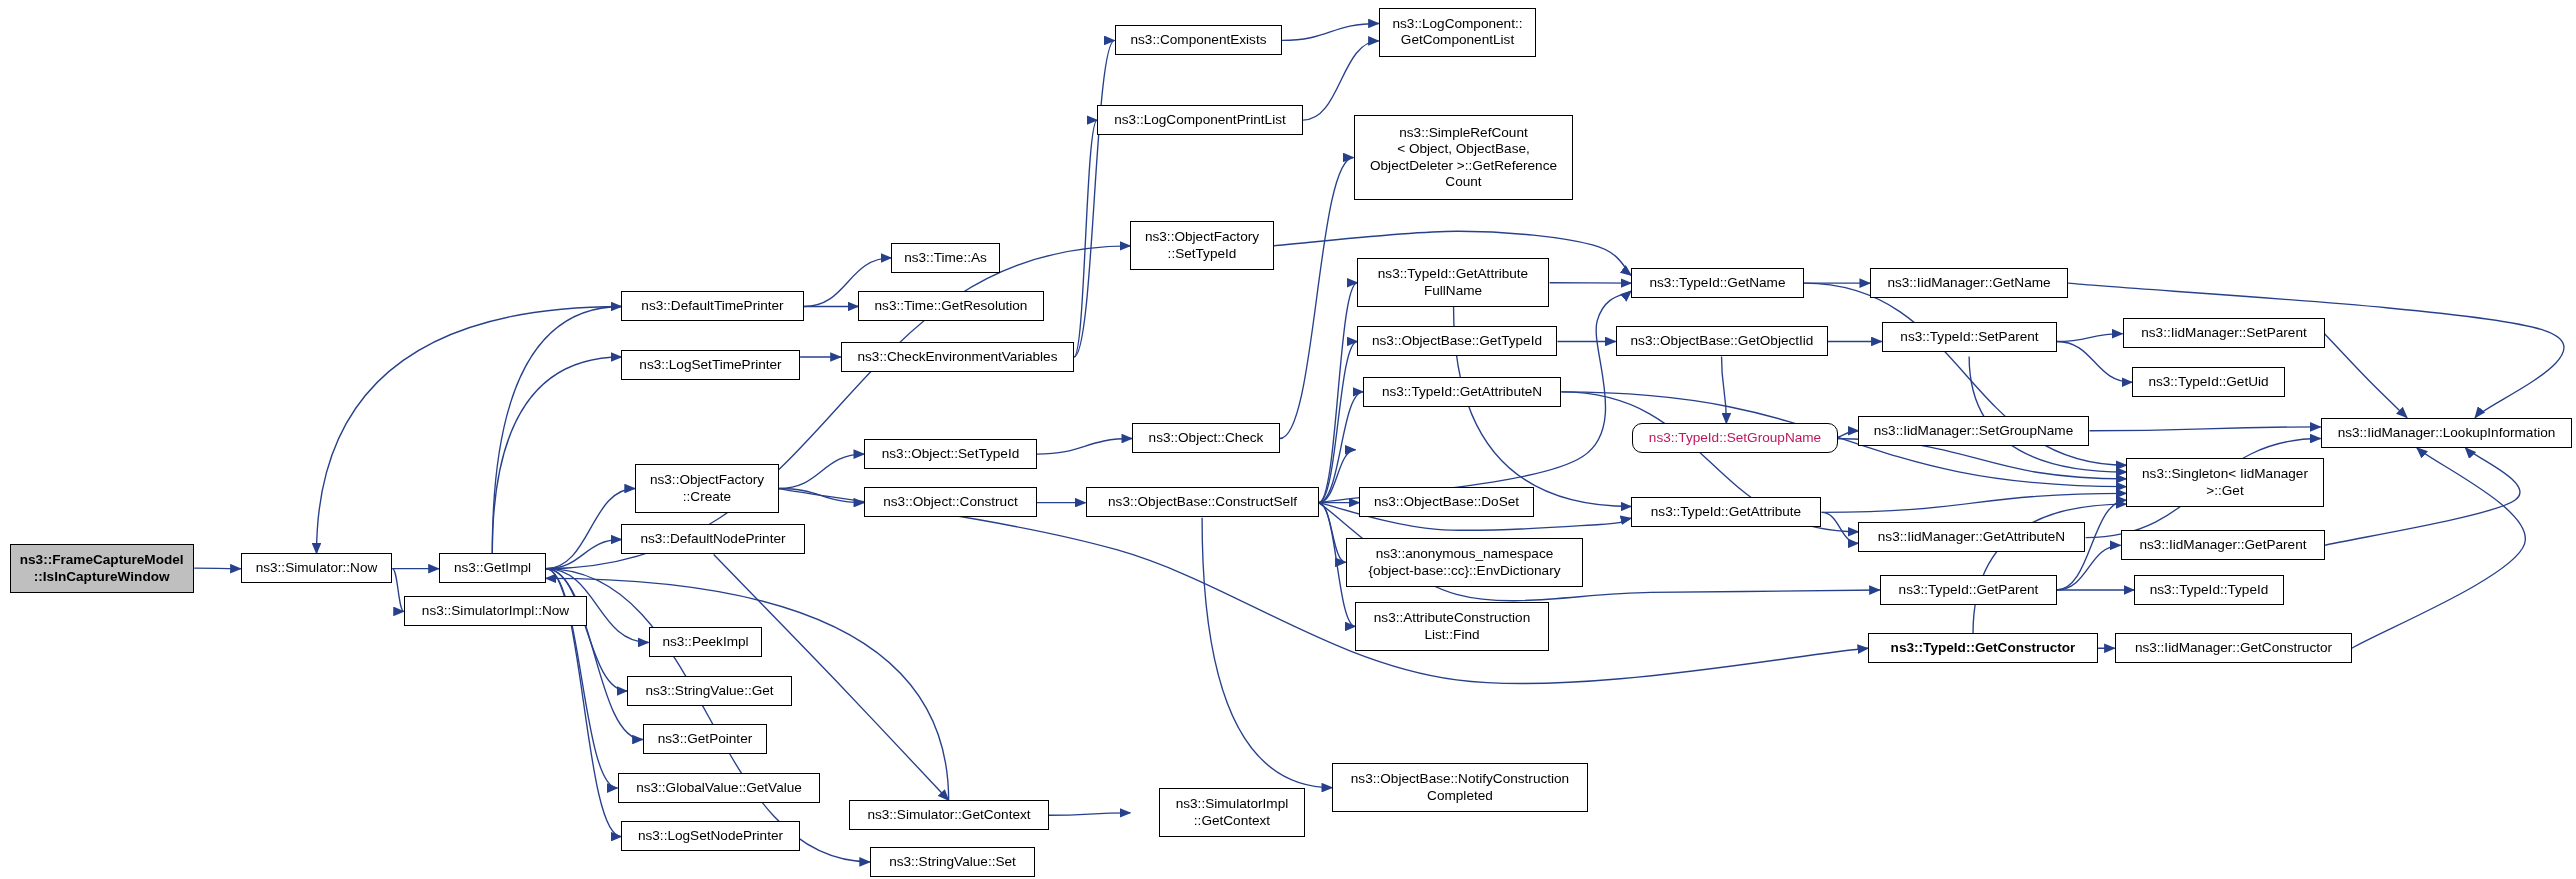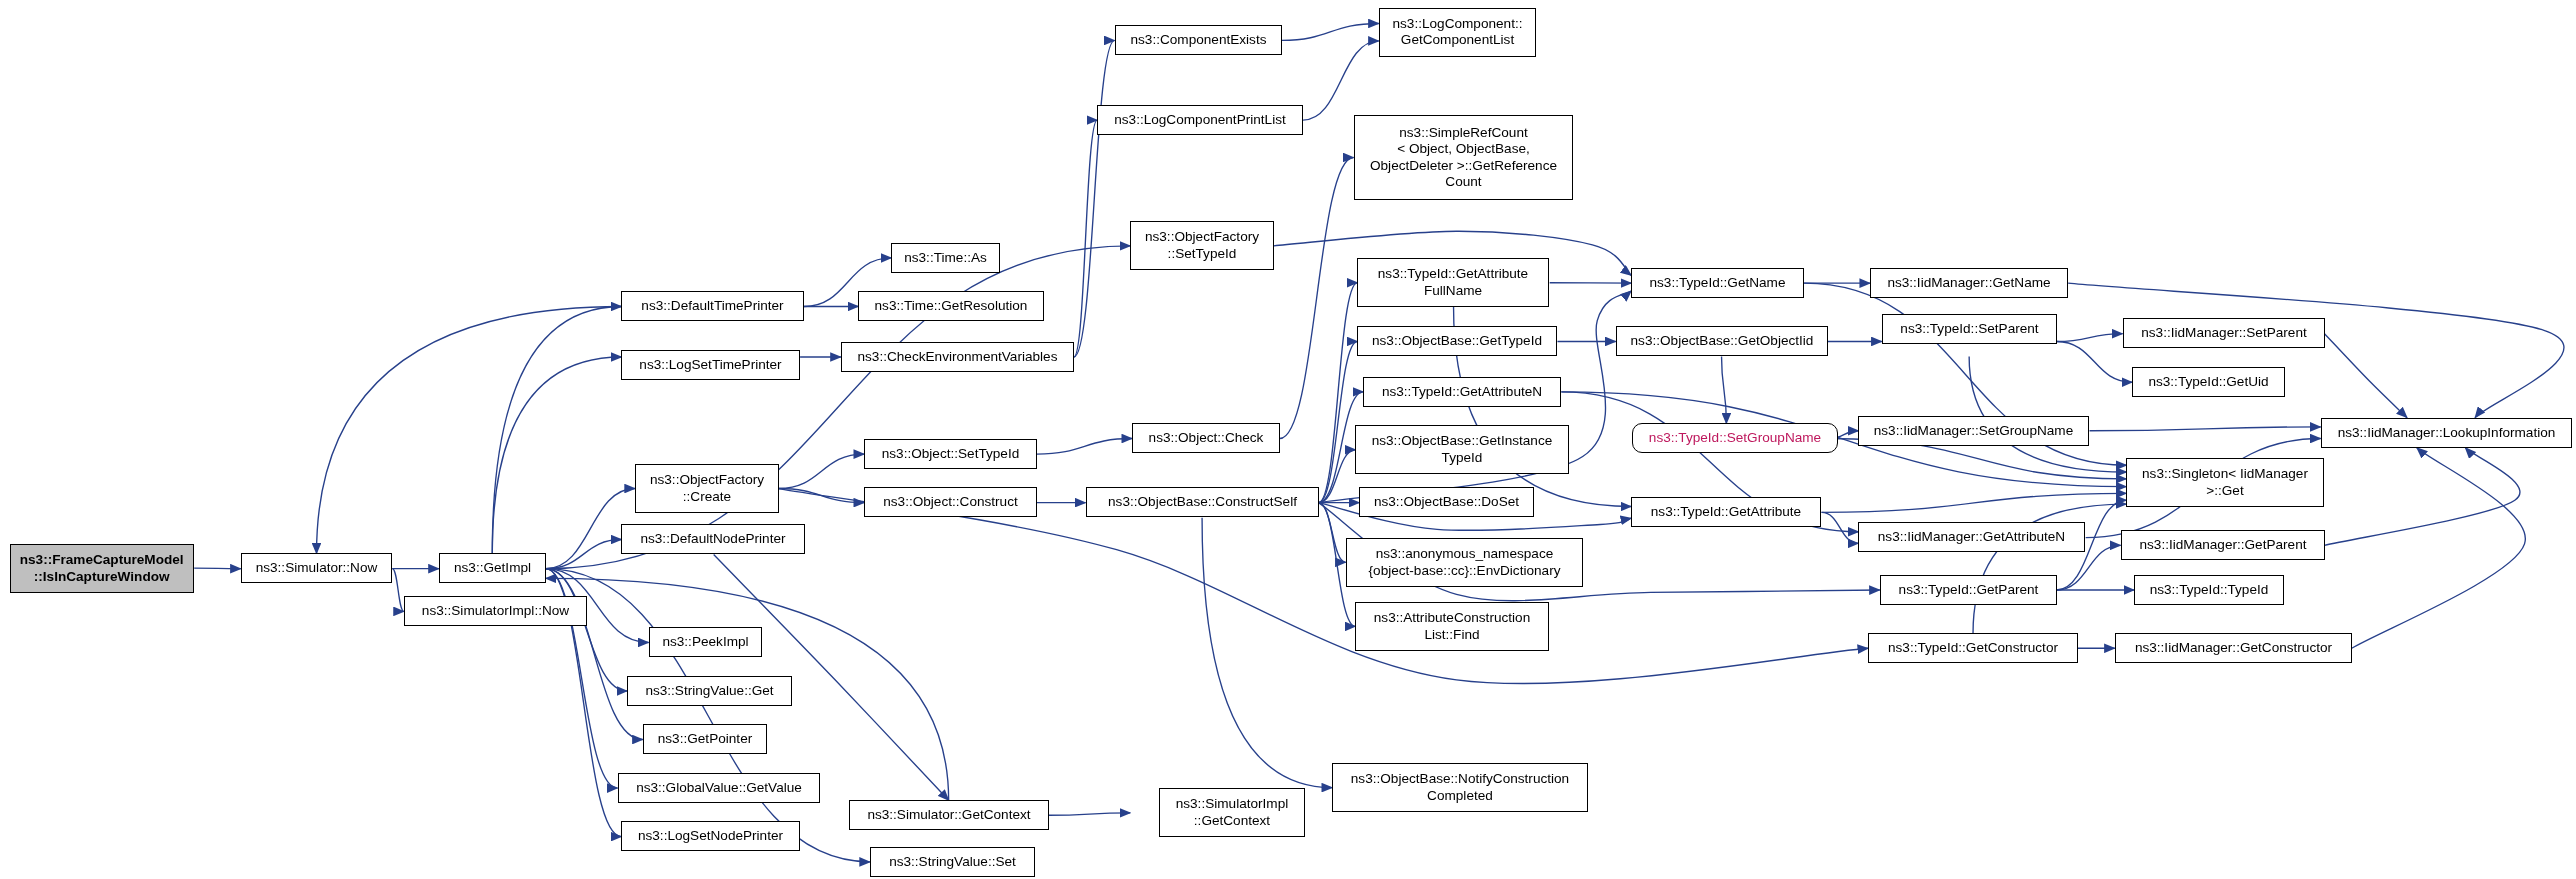--- a/index.html
+++ b/index.html
@@ -129,39 +129,37 @@
       <div class="node" style="left: 1130px; top: 788px; width: 146px; height: 49px; background: rgb(255, 255, 255); border-color: rgb(0, 0, 0); color: rgb(0, 0, 0); margin-left: 29px;"><span>ns3::SimulatorImpl
 ::GetContext</span></div>
       <div class="node" style="left: 1354px; top: 115px; width: 219px; height: 85px; background: rgb(255, 255, 255); border-color: rgb(0, 0, 0); color: rgb(0, 0, 0);"><span>ns3::SimpleRefCount
 &lt; Object, ObjectBase,
 ObjectDeleter &gt;::GetReference
 Count</span></div>
       <div class="node" style="left: 1357px; top: 258px; width: 192px; height: 49px; background: rgb(255, 255, 255); border-color: rgb(0, 0, 0); color: rgb(0, 0, 0);"><span>ns3::TypeId::GetAttribute
 FullName</span></div>
       <div class="node" style="left: 1357px; top: 326px; width: 200px; height: 30px; background: rgb(255, 255, 255); border-color: rgb(0, 0, 0); color: rgb(0, 0, 0);"><span>ns3::ObjectBase::GetTypeId</span></div>
       <div class="node" style="left: 1363px; top: 377px; width: 198px; height: 30px; background: rgb(255, 255, 255); border-color: rgb(0, 0, 0); color: rgb(0, 0, 0);"><span>ns3::TypeId::GetAttributeN</span></div>
-      <div class="node" style="left: 1355px; top: 425px; width: 214px; height: 49px; background: rgb(255, 255, 255); border-color: rgb(0, 0, 0); color: rgb(0, 0, 0);"><span>ns3::ObjectBase::GetInstance
-TypeId</span></div>
       <div class="node" style="left: 1359px; top: 487px; width: 175px; height: 30px; background: rgb(255, 255, 255); border-color: rgb(0, 0, 0); color: rgb(0, 0, 0);"><span>ns3::ObjectBase::DoSet</span></div>
       <div class="node" style="left: 1346px; top: 538px; width: 237px; height: 49px; background: rgb(255, 255, 255); border-color: rgb(0, 0, 0); color: rgb(0, 0, 0);"><span>ns3::anonymous_namespace
 {object-base::cc}::EnvDictionary</span></div>
       <div class="node" style="left: 1355px; top: 602px; width: 194px; height: 49px; background: rgb(255, 255, 255); border-color: rgb(0, 0, 0); color: rgb(0, 0, 0);"><span>ns3::AttributeConstruction
 List::Find</span></div>
       <div class="node" style="left: 1332px; top: 763px; width: 256px; height: 49px; background: rgb(255, 255, 255); border-color: rgb(0, 0, 0); color: rgb(0, 0, 0);"><span>ns3::ObjectBase::NotifyConstruction
 Completed</span></div>
       <div class="node" style="left: 1631px; top: 268px; width: 173px; height: 30px; background: rgb(255, 255, 255); border-color: rgb(0, 0, 0); color: rgb(0, 0, 0);"><span>ns3::TypeId::GetName</span></div>
       <div class="node" style="left: 1616px; top: 326px; width: 212px; height: 30px; background: rgb(255, 255, 255); border-color: rgb(0, 0, 0); color: rgb(0, 0, 0);"><span>ns3::ObjectBase::GetObjectIid</span></div>
       <div class="node" style="left: 1632px; top: 423px; width: 206px; height: 30px; background: rgb(255, 255, 255); border-color: rgb(0, 0, 0); color: #be185d; border-radius: 10px;"><span>ns3::TypeId::SetGroupName</span></div>
       <div class="node" style="left: 1631px; top: 497px; width: 190px; height: 30px; background: rgb(255, 255, 255); border-color: rgb(0, 0, 0); color: rgb(0, 0, 0);"><span>ns3::TypeId::GetAttribute</span></div>
       <div class="node" style="left: 1870px; top: 268px; width: 198px; height: 30px; background: rgb(255, 255, 255); border-color: rgb(0, 0, 0); color: rgb(0, 0, 0);"><span>ns3::IidManager::GetName</span></div>
-      <div class="node" style="left: 1882px; top: 314px; width: 175px; height: 30px; background: rgb(255, 255, 255); border-color: rgb(0, 0, 0); color: rgb(0, 0, 0);"><span>ns3::TypeId::SetParent</span></div>
+      <div class="node" style="left: 1882px; top: 322px; width: 175px; height: 30px; background: rgb(255, 255, 255); border-color: rgb(0, 0, 0); color: rgb(0, 0, 0);"><span>ns3::TypeId::SetParent</span></div>
       <div class="node" style="left: 1858px; top: 416px; width: 231px; height: 30px; background: rgb(255, 255, 255); border-color: rgb(0, 0, 0); color: rgb(0, 0, 0);"><span>ns3::IidManager::SetGroupName</span></div>
       <div class="node" style="left: 1858px; top: 522px; width: 227px; height: 30px; background: rgb(255, 255, 255); border-color: rgb(0, 0, 0); color: rgb(0, 0, 0);"><span>ns3::IidManager::GetAttributeN</span></div>
       <div class="node" style="left: 1880px; top: 575px; width: 177px; height: 30px; background: rgb(255, 255, 255); border-color: rgb(0, 0, 0); color: rgb(0, 0, 0);"><span>ns3::TypeId::GetParent</span></div>
-      <div class="node" style="left: 1868px; top: 633px; width: 210px; height: 30px; background: rgb(255, 255, 255); border-color: rgb(0, 0, 0); color: rgb(0, 0, 0);"><span>ns3::TypeId::GetConstructor</span></div>
+      <div class="node" style="left: 1868px; top: 633px; width: 230px; height: 30px; background: rgb(255, 255, 255); border-color: rgb(0, 0, 0); color: rgb(0, 0, 0); font-weight: bold;"><span>ns3::TypeId::GetConstructor</span></div>
       <div class="node" style="left: 2123px; top: 318px; width: 202px; height: 30px; background: rgb(255, 255, 255); border-color: rgb(0, 0, 0); color: rgb(0, 0, 0);"><span>ns3::IidManager::SetParent</span></div>
       <div class="node" style="left: 2132px; top: 367px; width: 153px; height: 30px; background: rgb(255, 255, 255); border-color: rgb(0, 0, 0); color: rgb(0, 0, 0);"><span>ns3::TypeId::GetUid</span></div>
       <div class="node" style="left: 2126px; top: 458px; width: 198px; height: 49px; background: rgb(255, 255, 255); border-color: rgb(0, 0, 0); color: rgb(0, 0, 0);"><span>ns3::Singleton&lt; IidManager
 &gt;::Get</span></div>
       <div class="node" style="left: 2121px; top: 530px; width: 204px; height: 30px; background: rgb(255, 255, 255); border-color: rgb(0, 0, 0); color: rgb(0, 0, 0);"><span>ns3::IidManager::GetParent</span></div>
       <div class="node" style="left: 2134px; top: 575px; width: 150px; height: 30px; background: rgb(255, 255, 255); border-color: rgb(0, 0, 0); color: rgb(0, 0, 0);"><span>ns3::TypeId::TypeId</span></div>
       <div class="node" style="left: 2115px; top: 633px; width: 237px; height: 30px; background: rgb(255, 255, 255); border-color: rgb(0, 0, 0); color: rgb(0, 0, 0);"><span>ns3::IidManager::GetConstructor</span></div>
       <div class="node" style="left: 2321px; top: 418px; width: 251px; height: 30px; background: rgb(255, 255, 255); border-color: rgb(0, 0, 0); color: rgb(0, 0, 0);"><span>ns3::IidManager::LookupInformation</span></div>
     </div>
 </div>

